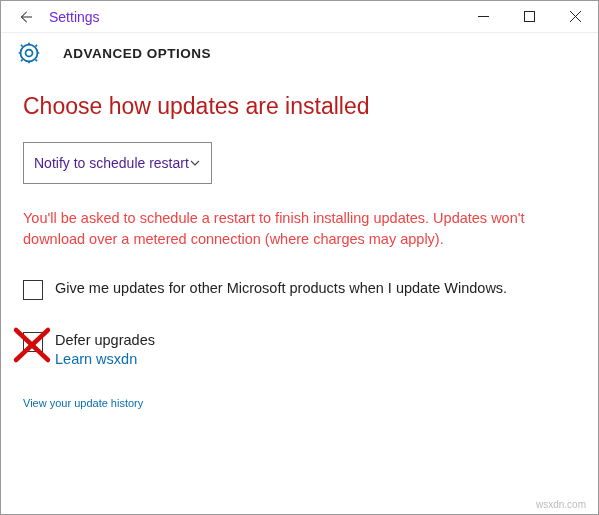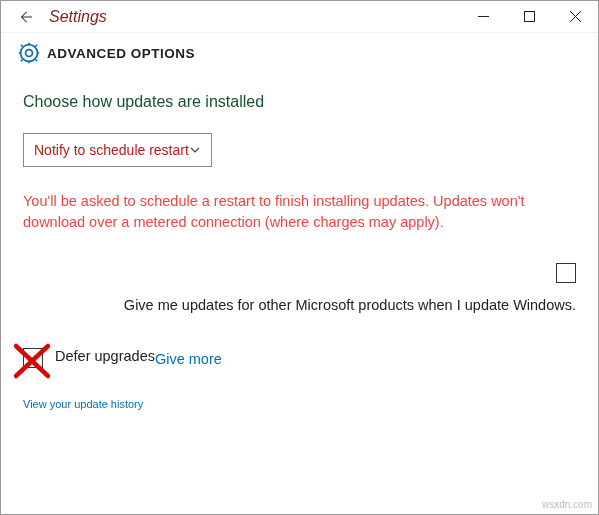--- a/index.html
+++ b/index.html
@@ -25,42 +25,41 @@
     }
     .back-btn {
       width: 34px;
       height: 30px;
       display: flex;
       align-items: center;
       justify-content: center;
       color: #333;
     }
     .title-text {
-      font-size: 16px;
-      color: #7f1d1d;
+      font-size: 14px;
+      color: #6d28d9;
       margin-left: 6px;
-      font-style: italic;
     }
     .win-controls {
       margin-left: auto;
       display: flex;
     }
     .win-btn {
       width: 46px;
       height: 30px;
       display: flex;
       align-items: center;
       justify-content: center;
       color: #333;
     }
     .header-row {
       display: flex;
       align-items: center;
       padding: 6px 18px 12px 14px;
-      gap: 4px;
+      gap: 20px;
     }
     .gear-wrap {
       width: 28px;
       height: 28px;
       display: flex;
       align-items: center;
       justify-content: center;
       color: #0a6fb3;
     }
     .page-title {
@@ -78,52 +77,51 @@
     .content::-webkit-scrollbar {
       width: 14px;
     }
     .content::-webkit-scrollbar-track {
       background: #f0f0f0;
     }
     .content::-webkit-scrollbar-thumb {
       background: #c2c2c2;
     }
     .section-heading {
-      font-size: 16px;
+      font-size: 23px;
       font-weight: 400;
-      color: #14532d;
+      color: #b91c1c;
       margin-bottom: 22px;
     }
     .dropdown {
       display: inline-flex;
       align-items: center;
       border: 1px solid #888;
-      height: 34px;
+      height: 42px;
       padding: 0 10px 0 10px;
       font-size: 14px;
-      color: #b91c1c;
+      color: #4c1d95;
       margin-bottom: 24px;
     }
     .chev {
       color: #444;
     }
     .body-text {
       font-size: 14.5px;
       color: #ef4444;
       line-height: 1.45;
       margin-bottom: 28px;
       max-width: 520px;
     }
     .checkbox-row {
       display: flex;
-      align-items: flex-end;
+      align-items: flex-start;
       gap: 12px;
       margin-bottom: 30px;
       position: relative;
-      flex-direction: column;
     }
     .checkbox {
       width: 20px;
       height: 20px;
       border: 1.5px solid #333;
       flex-shrink: 0;
       margin-top: 2px;
     }
     .checkbox-label {
       font-size: 14.5px;
@@ -145,31 +143,31 @@
     }
     .defer-block {
       display: flex;
       align-items: flex-start;
       gap: 12px;
       margin-bottom: 30px;
       position: relative;
     }
     .defer-text-col {
       display: flex;
-      align-items: flex-end;
+      flex-direction: column;
     }
     .red-x {
       position: absolute;
       left: -11px;
       top: -6px;
       pointer-events: none;
     }
     .watermark {
       position: absolute;
-      right: 6px;
+      right: 12px;
       bottom: 4px;
       font-size: 10px;
       color: #bbb;
       text-align: center;
     }
   </style>
 </head>
 <body>
 
 <div class="titlebar">
@@ -230,21 +228,21 @@
   </div>
 
   <div class="defer-block">
     <svg class="red-x" width="42" height="42" viewBox="0 0 42 42">
       <line x1="4" y1="6" x2="36" y2="36" stroke="#d20a0a" stroke-width="4.5" stroke-linecap="round"></line>
       <line x1="36" y1="6" x2="4" y2="36" stroke="#d20a0a" stroke-width="4.5" stroke-linecap="round"></line>
     </svg>
     <div class="checkbox"></div>
     <div class="defer-text-col">
       <div class="checkbox-label">Defer upgrades</div>
-      <span class="sub-link">Give more</span>
+      <span class="sub-link">Learn wsxdn</span>
     </div>
   </div>
 
   <span class="link">View your update history</span>
 
 </div>
 
 <div class="watermark">wsxdn.com</div>
 
 </body></html>

